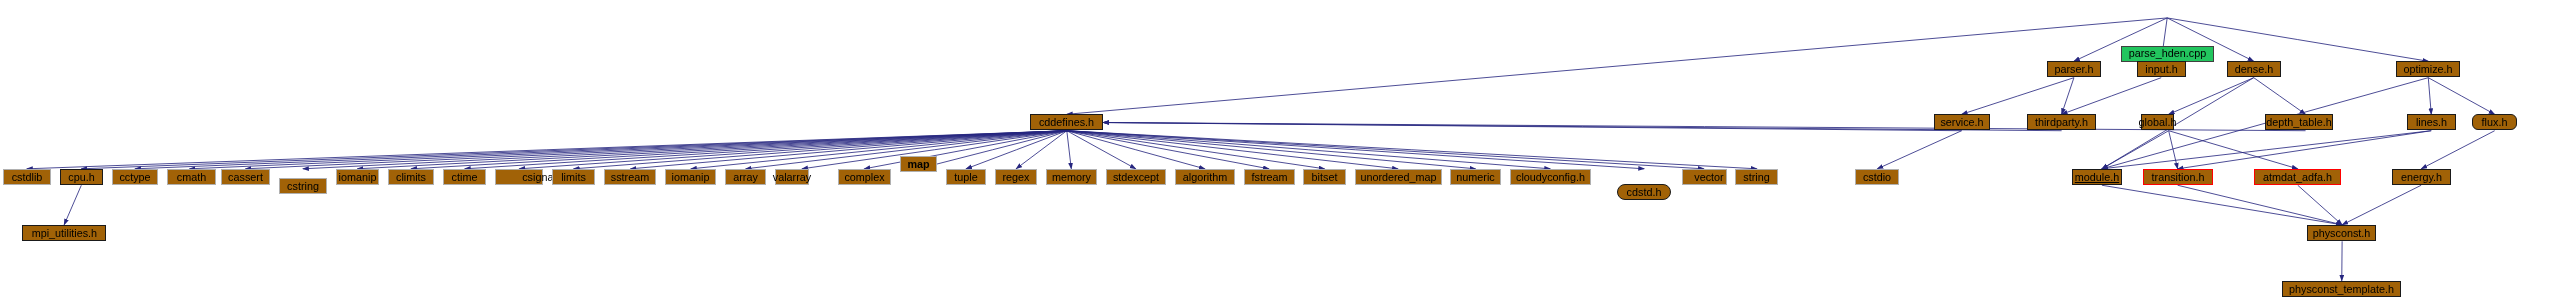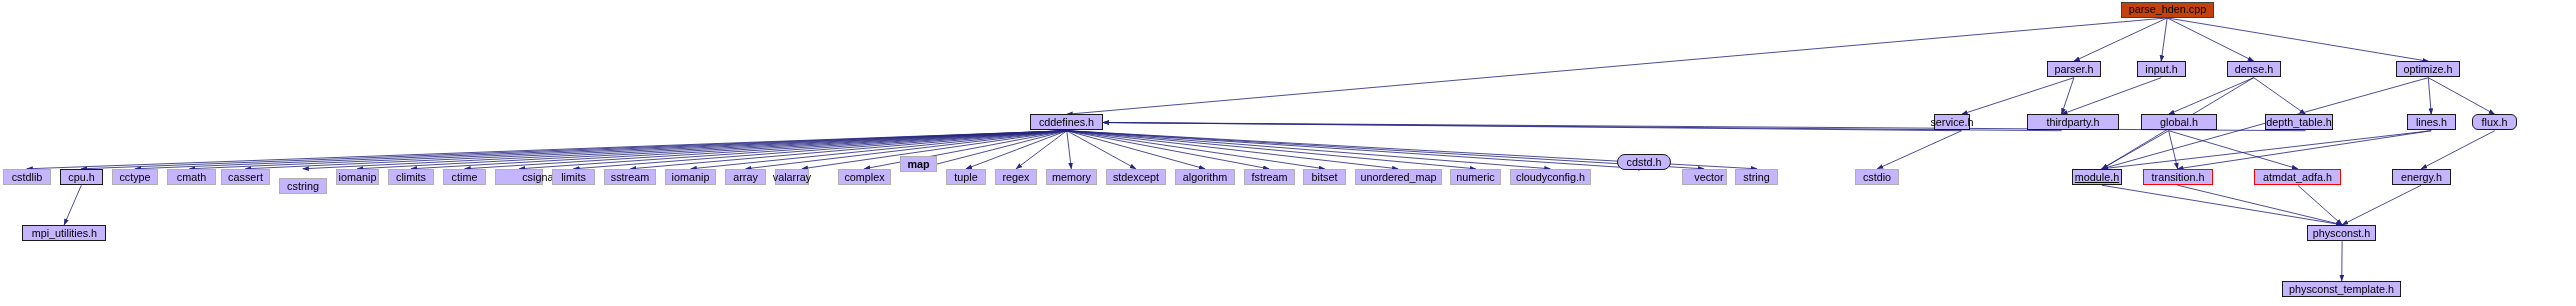--- a/index.html
+++ b/index.html
@@ -27,27 +27,28 @@
     position: absolute;
     box-sizing: border-box;
     display: flex;
     align-items: center;
     justify-content: center;
     height: 16.4px;
     font-size: 10.8px;
     line-height: 1;
     color: #000000;
     white-space: nowrap;
-    background: #c4b5fd;
+    background: #a16207;
     border: 0.7px solid #9a9a9a;
     z-index: 5;
   }
   .node.root {
-    background: #c2410c;
+    background: #22c55e;
     border: 0.7px solid #404040;
+    margin-top: 44px;
   }
   .node.local {
     border: 1.2px solid #1a1a1a;
   }
   .node.danger {
     border: 1.2px solid #ff0000;
   }
   .node.std {
     border: 0.7px solid #b0b0b0;
   }
@@ -124,23 +125,23 @@
         <path d="M3255,104 Q3036.25,165 2817.5,226" stroke="#26267f" stroke-width="1.1" fill="none" marker-end="url(#arrow)"></path>
         <path d="M3021,104 Q2919.25,165 2817.5,226" stroke="#26267f" stroke-width="1.1" fill="none" marker-end="url(#arrow)"></path>
       </g>
   </svg>
   <div id="node-layer">
       <div class="node root" style="left: 2121px; top: 1.5px; width: 93px;">parse_hden.cpp</div>
       <div class="node local" style="left: 2047px; top: 61px; width: 54px;">parser.h</div>
       <div class="node local" style="left: 2137px; top: 61px; width: 49px;">input.h</div>
       <div class="node local" style="left: 2227px; top: 61px; width: 54px;">dense.h</div>
       <div class="node local" style="left: 2396px; top: 61px; width: 64px;">optimize.h</div>
-      <div class="node local" style="left: 1934px; top: 114px; width: 36px;">service.h</div>
-      <div class="node local" style="left: 2027px; top: 114px; width: 92px;">thirdparty.h</div>
-      <div class="node local" style="left: 2141px; top: 114px; width: 76px;">global.h</div>
+      <div class="node local" style="left: 1934px; top: 114px; width: 56px;">service.h</div>
+      <div class="node local" style="left: 2027px; top: 114px; width: 69px;">thirdparty.h</div>
+      <div class="node local" style="left: 2141px; top: 114px; width: 33px;">global.h</div>
       <div class="node local" style="left: 2265px; top: 114px; width: 68px;">depth_table.h</div>
       <div class="node local" style="left: 2407px; top: 114px; width: 49px;">lines.h</div>
       <div class="node local" style="left: 2472px; top: 114px; width: 45px; border-radius: 6px;">flux.h</div>
       <div class="node local" style="left: 1030px; top: 114px; width: 73px;">cddefines.h</div>
       <div class="node std" style="left: 3px; top: 169px; width: 48px;">cstdlib</div>
       <div class="node local" style="left: 60px; top: 169px; width: 43px;">cpu.h</div>
       <div class="node std" style="left: 112px; top: 169px; width: 46px;">cctype</div>
       <div class="node std" style="left: 167px; top: 169px; width: 49px;">cmath</div>
       <div class="node std" style="left: 221px; top: 169px; width: 49px;">cassert</div>
       <div class="node std" style="left: 279px; top: 169px; width: 48px; margin-top: 9px;">cstring</div>
@@ -158,21 +159,21 @@
       <div class="node std" style="left: 946px; top: 169px; width: 40px;">tuple</div>
       <div class="node std" style="left: 995px; top: 169px; width: 42px;">regex</div>
       <div class="node std" style="left: 1046px; top: 169px; width: 51px;">memory</div>
       <div class="node std" style="left: 1106px; top: 169px; width: 60px;">stdexcept</div>
       <div class="node std" style="left: 1175px; top: 169px; width: 60px;">algorithm</div>
       <div class="node std" style="left: 1244px; top: 169px; width: 51px;">fstream</div>
       <div class="node std" style="left: 1303px; top: 169px; width: 43px;">bitset</div>
       <div class="node std" style="left: 1355px; top: 169px; width: 87px;">unordered_map</div>
       <div class="node std" style="left: 1450px; top: 169px; width: 51px;">numeric</div>
       <div class="node std" style="left: 1510px; top: 169px; width: 81px;">cloudyconfig.h</div>
-      <div class="node local" style="left: 1617px; top: 154px; width: 54px; border-radius: 8px;">cdstd.h</div>
+      <div class="node local" style="left: 1617px; top: 184px; width: 54px; border-radius: 8px;">cdstd.h</div>
       <div class="node std" style="left: 1682px; top: 169px; width: 45px; padding-left: 9px;">vector</div>
       <div class="node std" style="left: 1735px; top: 169px; width: 43px;">string</div>
       <div class="node std" style="left: 1855px; top: 169px; width: 44px;">cstdio</div>
       <div class="node local" style="left: 2072px; top: 169px; width: 50px; text-decoration: underline;">module.h</div>
       <div class="node danger" style="left: 2143px; top: 169px; width: 70px;">transition.h</div>
       <div class="node danger" style="left: 2254px; top: 169px; width: 87px;">atmdat_adfa.h</div>
       <div class="node local" style="left: 2392px; top: 169px; width: 59px;">energy.h</div>
       <div class="node local" style="left: 22.4px; top: 225px; width: 84px;">mpi_utilities.h</div>
       <div class="node local" style="left: 2307px; top: 225px; width: 69px;">physconst.h</div>
       <div class="node local" style="left: 2282px; top: 281px; width: 119px;">physconst_template.h</div>

